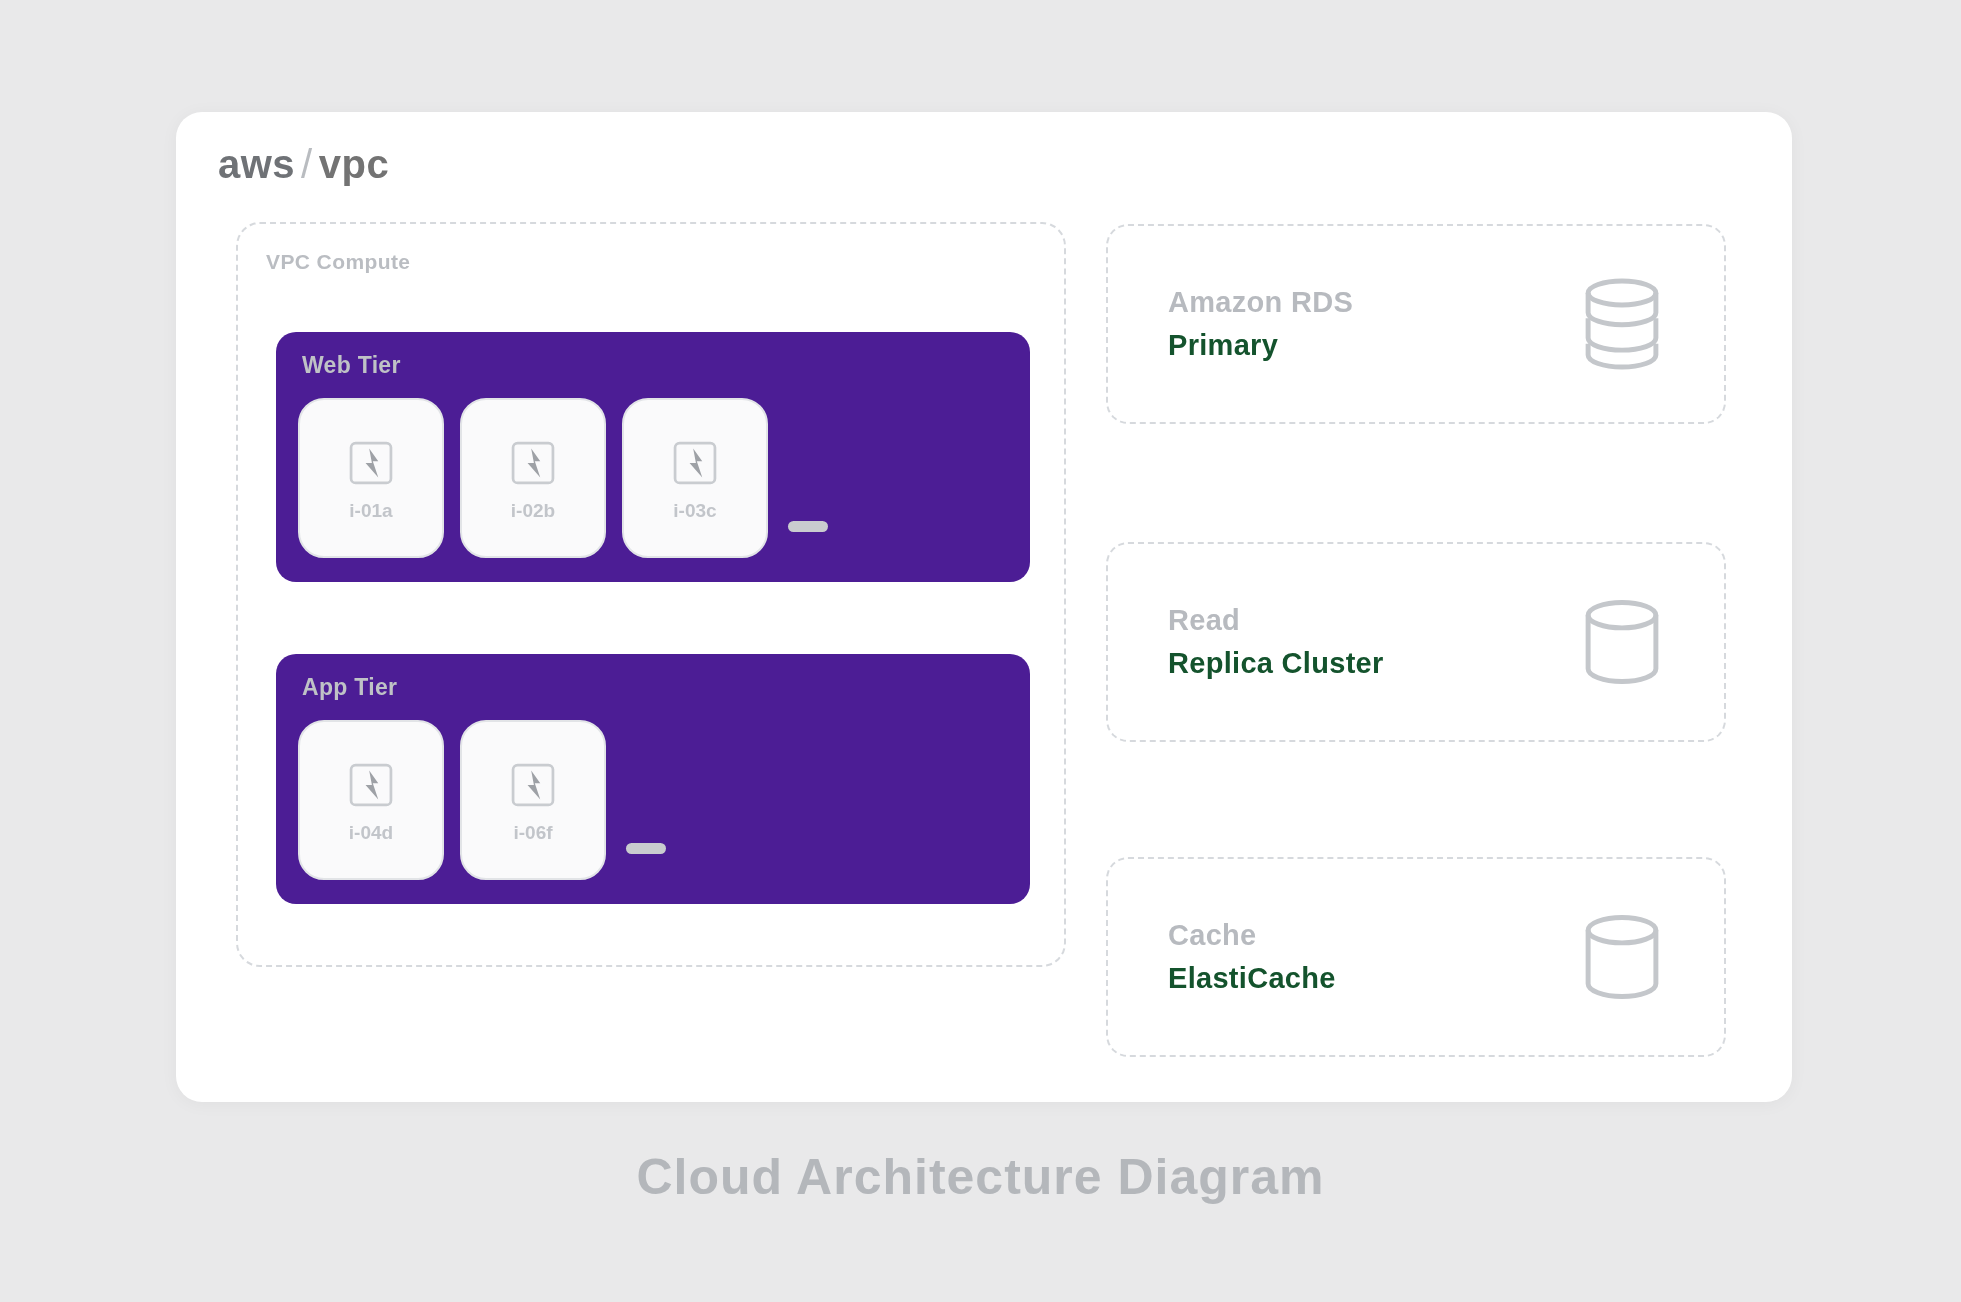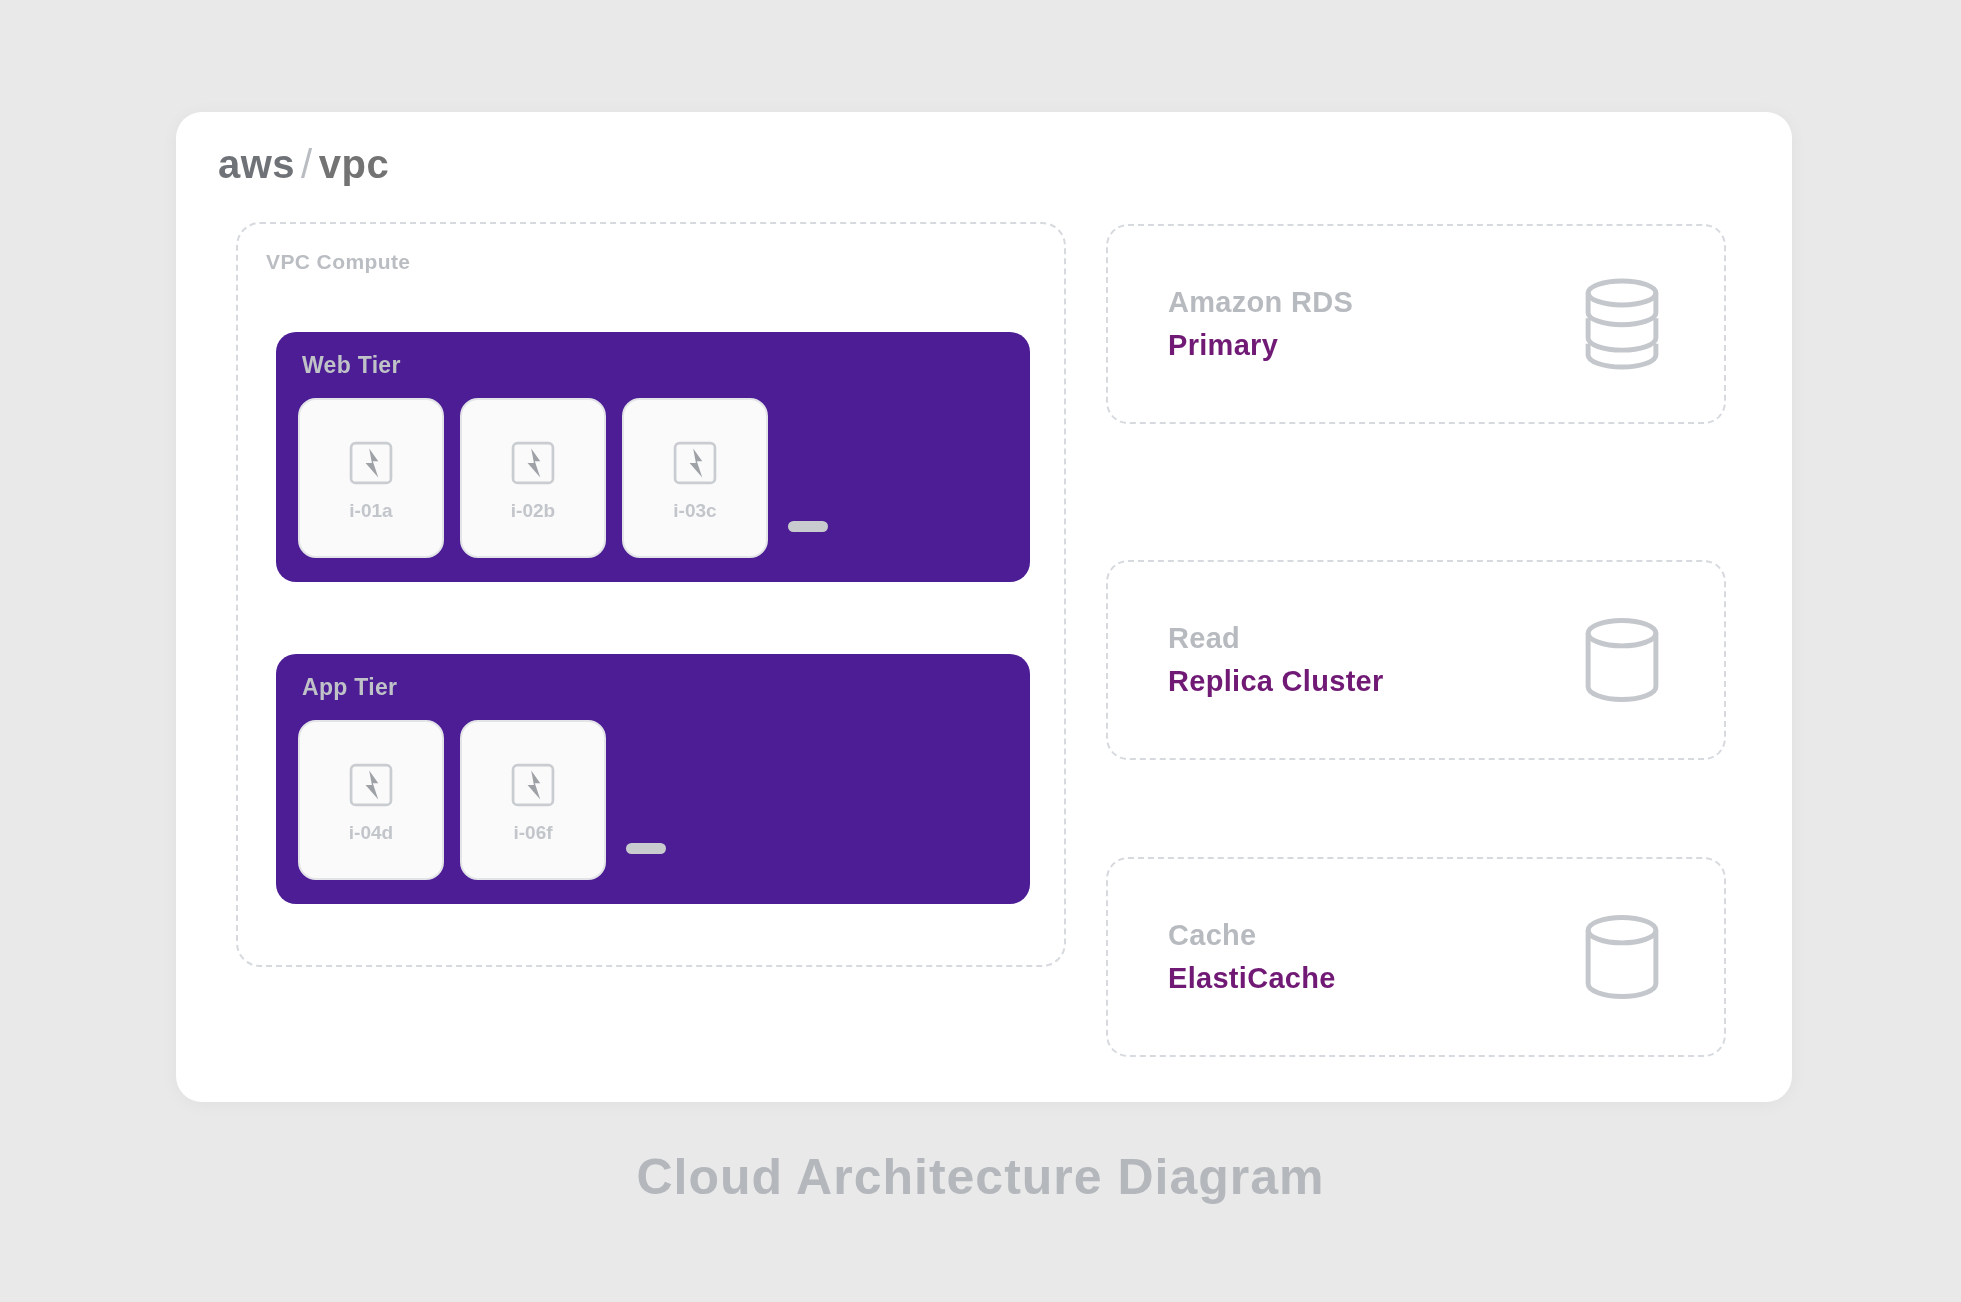--- a/index.html
+++ b/index.html
@@ -60,21 +60,21 @@
     position: absolute; left: 26px; top: 20px;
     font-size: 23px; font-weight: 700; color: #bfc2c6;
     letter-spacing: .3px; white-space: nowrap;
   }
 
   .tiles { position: absolute; left: 22px; top: 66px; display: flex; align-items: flex-start; }
   .tile {
     width: 146px; height: 160px;
     background: #fafafb;
     border: 2px solid #e2e4e7;
-    border-radius: 18px;
+    border-radius: 26px;
     margin-right: 16px;
     display: flex; flex-direction: column;
     align-items: center; justify-content: center;
   }
   .tile-label {
     margin-top: 8px;
     font-size: 19px; font-weight: 600; color: #c2c5ca;
     white-space: nowrap;
   }
   .more-dash {
@@ -90,29 +90,29 @@
   .svc {
     position: absolute;
     left: 930px;
     width: 620px; height: 200px;
     border: 2px dashed #d6d9dd;
     border-radius: 22px;
     display: flex; align-items: center; justify-content: space-between;
     padding: 0 56px 0 60px;
   }
   .svc.s1 { top: 112px; }
-  .svc.s2 { top: 448px; }
+  .svc.s2 { top: 430px; }
   .svc.s3 { top: 745px; }
 
   .svc-text { display: flex; flex-direction: column; gap: 10px; }
   .svc-line {
     font-size: 29px; font-weight: 700; color: #b7babf;
     letter-spacing: .3px; white-space: nowrap;
   }
-  .svc-line.sub { font-weight: 600; color: #701a75; }
+  .svc-line.sub { font-weight: 600; color: #14532d; }
   .db-ico { width: 92px; height: 96px; flex: none; }
 
   
   .caption {
     position: absolute;
     left: 0; top: 1148px; width: 1961px;
     text-align: center;
     font-size: 50px; font-weight: 700;
     color: #b4b7bb;
     letter-spacing: 1px;

